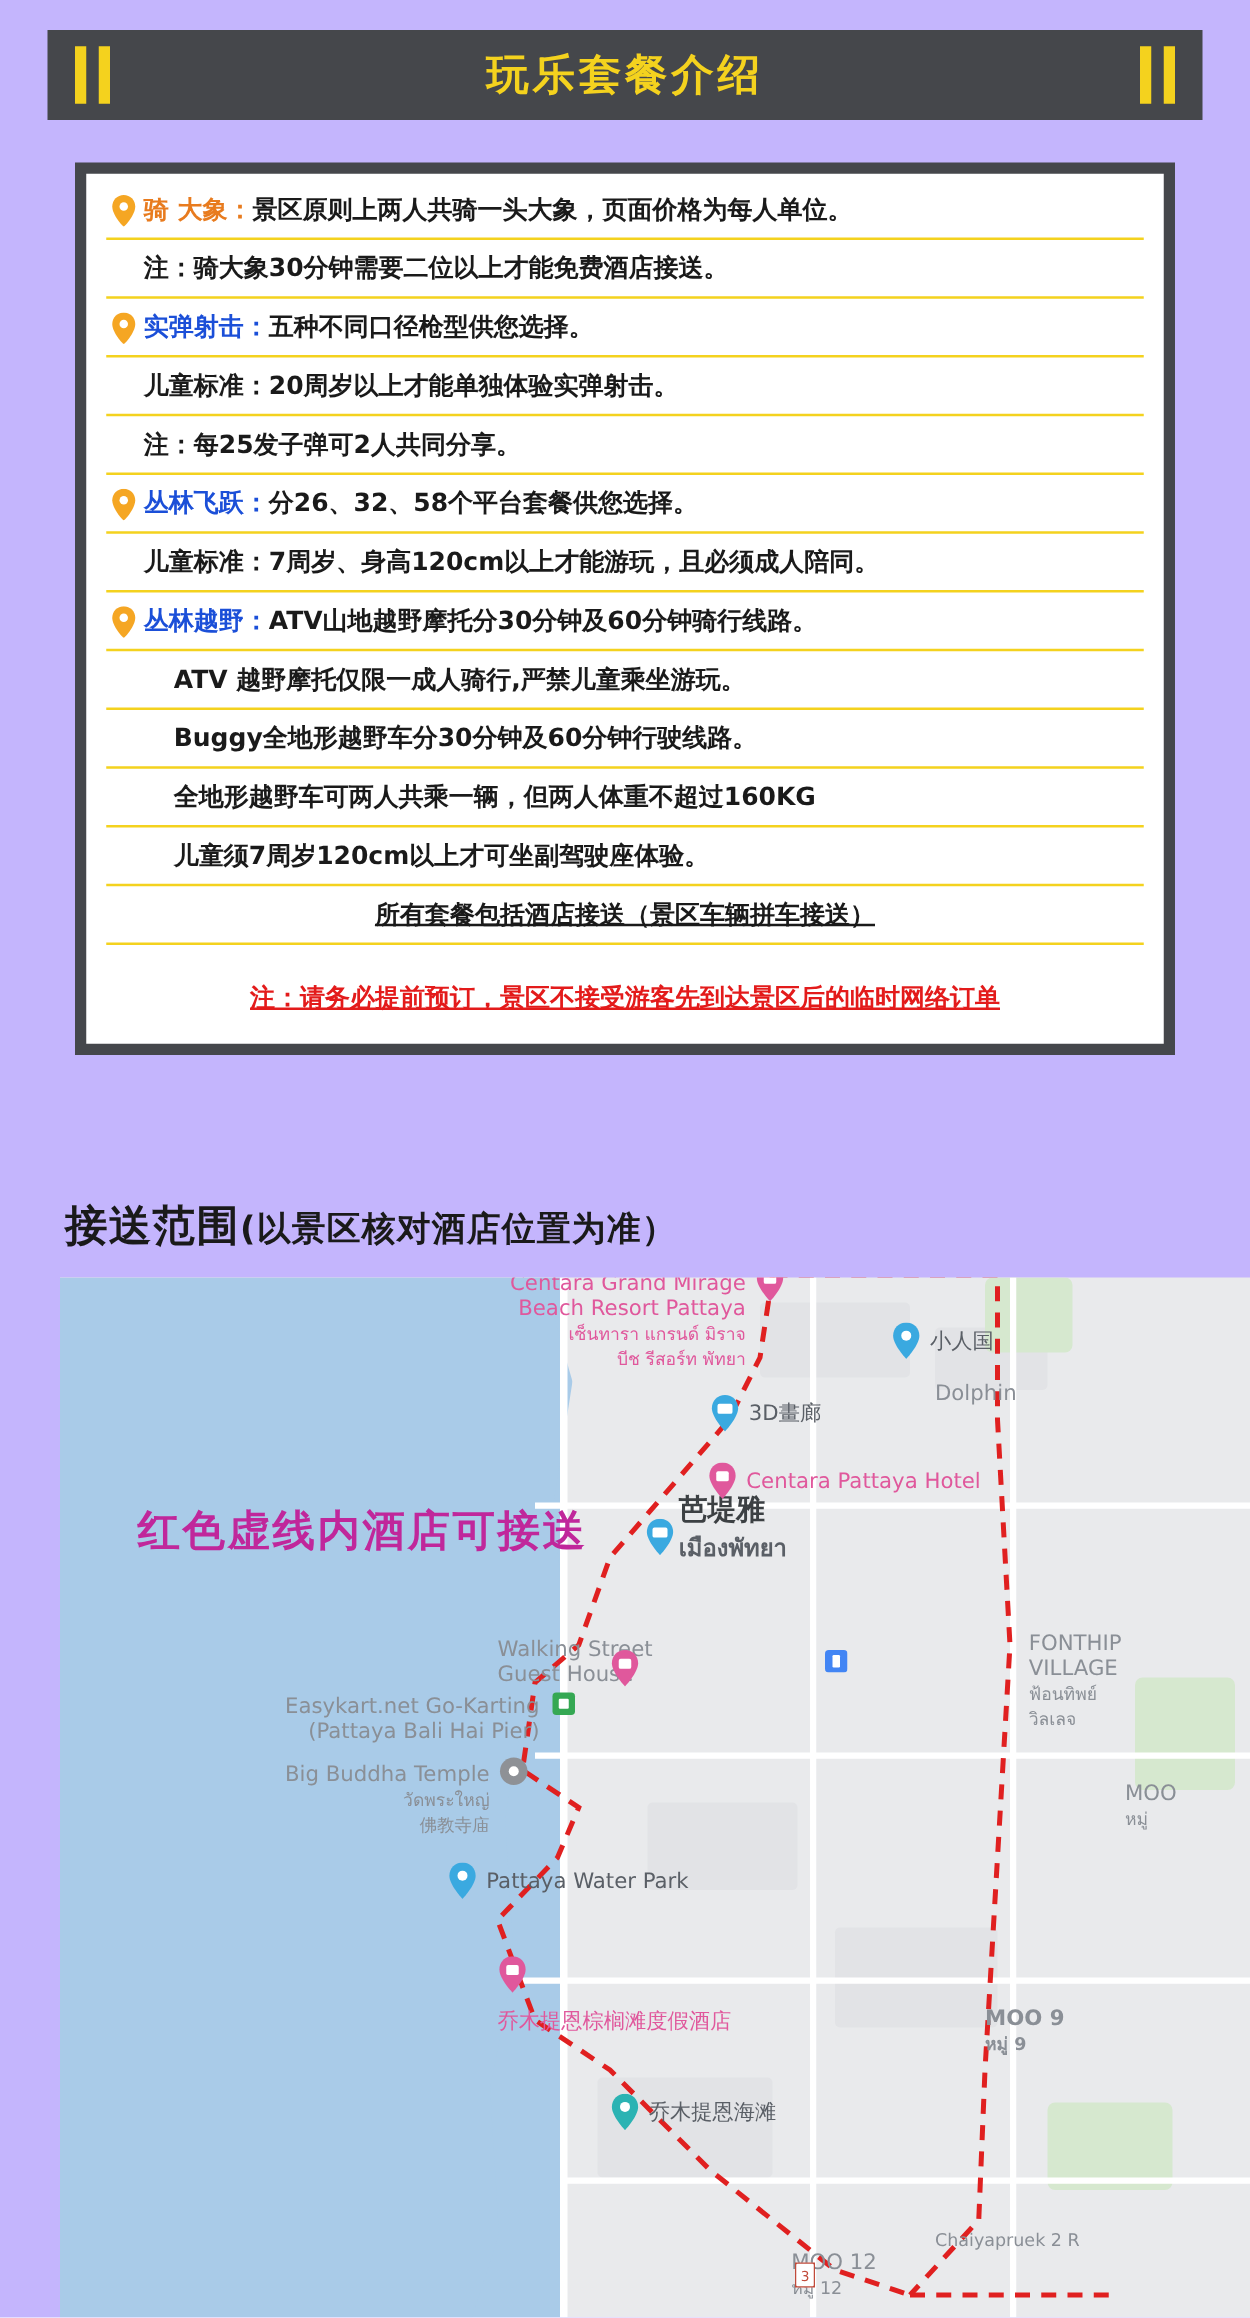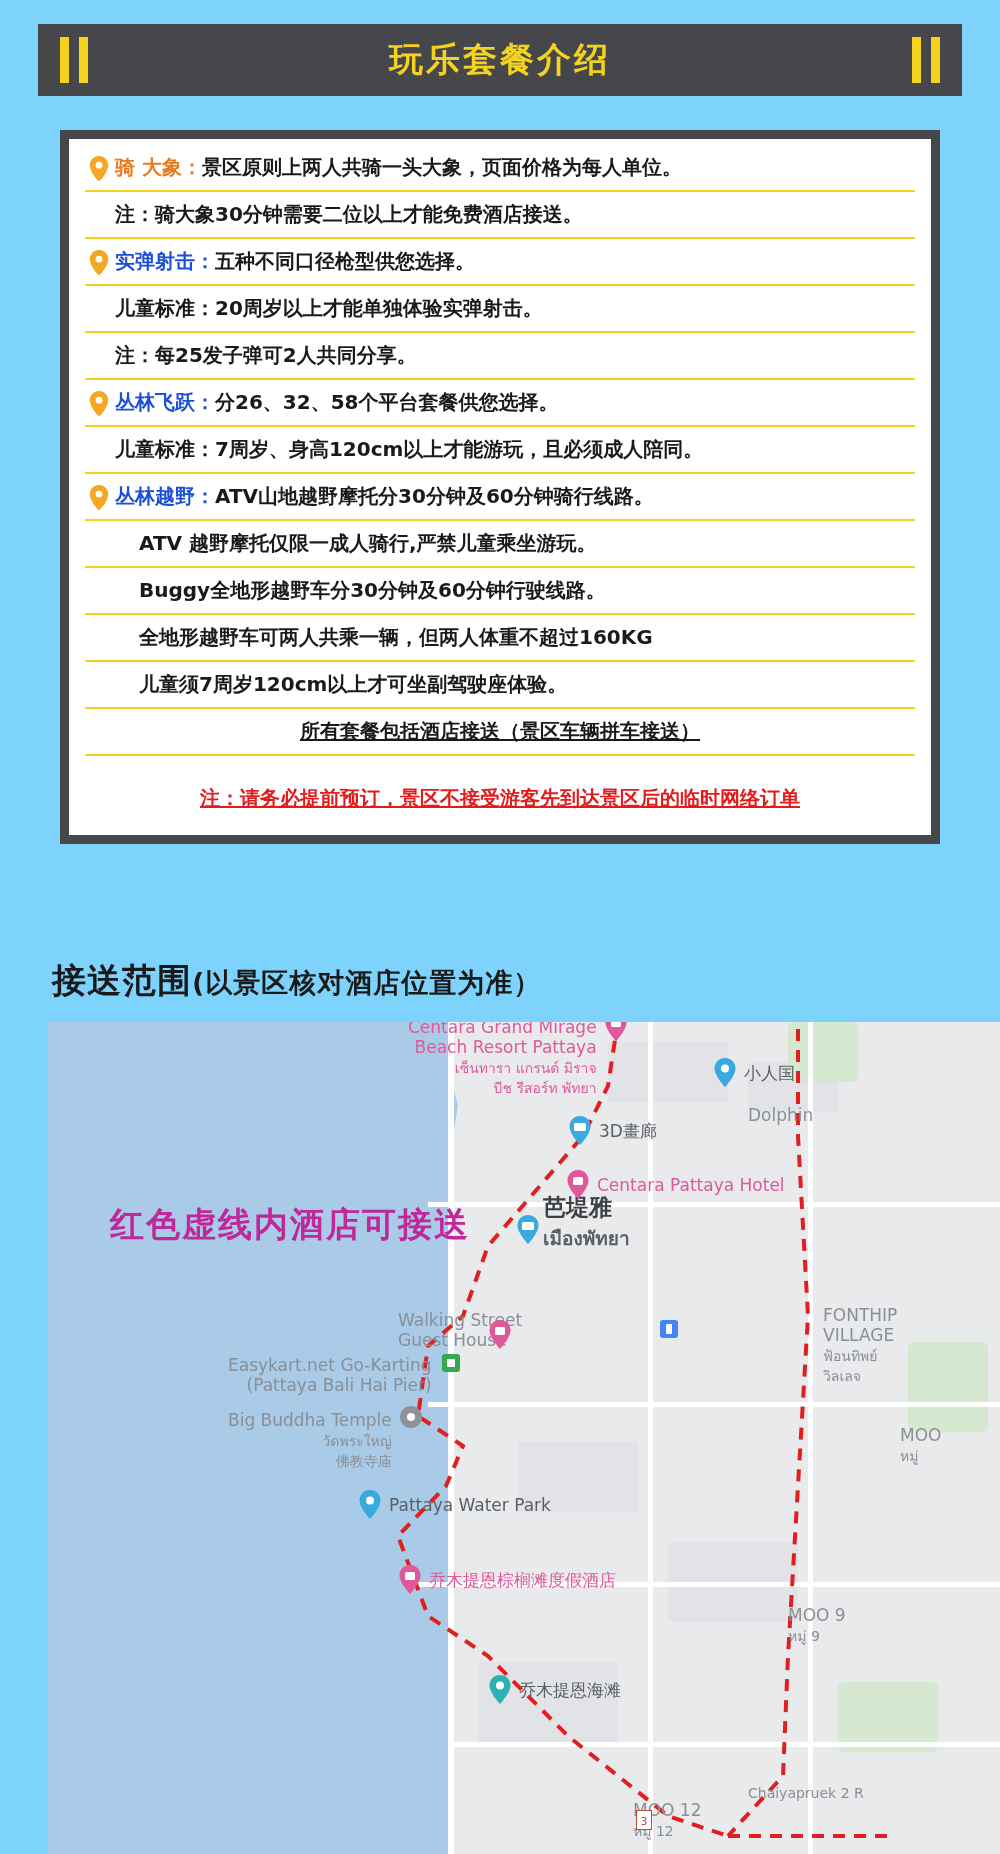--- a/index.html
+++ b/index.html
@@ -6,21 +6,21 @@
   html, body {
     margin: 0; padding: 0;
     background: #ffffff;
     font-family: "DejaVu Sans", "Liberation Sans", sans-serif;
   }
   #page {
     position: relative;
     width: 1000px;
     height: 1854px;
     margin: 0 auto;
-    background: #7dd3fc;
+    background: #c4b5fd;
     overflow: hidden;
   }
 
   
   .banner {
     position: absolute;
     left: 38px; top: 24px;
     width: 924px; height: 72px;
     background: #45474b;
     display: flex;
@@ -418,21 +418,21 @@
     <div class="mk" style="left:310px;top:470px;">
       <span class="glyph">
         <svg width="24" height="30" viewBox="0 0 24 30">
             <path d="M12 0C6 0 1.5 4.6 1.5 10.5 1.5 18 12 29 12 29S22.5 18 22.5 10.5C22.5 4.6 18 0 12 0z" fill="#3aa9e0"></path>
             <circle cx="12" cy="10.5" r="4" fill="#fff"></circle>
           </svg>
       </span>
       <span class="label label-dark">Pattaya Water Park</span>
     </div>
 
-    <div class="mk" style="left:350px;top:545px;">
+    <div class="mk" style="left:350px;top:545px;flex-direction:column;">
       <span class="glyph">
         <svg width="24" height="30" viewBox="0 0 24 30">
             <path d="M12 0C6 0 1.5 4.6 1.5 10.5 1.5 18 12 29 12 29S22.5 18 22.5 10.5C22.5 4.6 18 0 12 0z" fill="#e0589c"></path>
             <rect x="7" y="7" width="10" height="8" rx="1.5" fill="#fff"></rect>
           </svg>
       </span>
       <span class="label label-pink">乔木提恩棕榈滩度假酒店</span>
     </div>
 
     <div class="mk" style="left:440px;top:655px;">
@@ -454,21 +454,21 @@
       </span>
     </div>
 
     <div class="mk" style="left:840px;top:400px;margin-left:12px;">
       <span class="label label-gray">
         <span>MOO</span><br>
         <span class="th">หมู่</span>
       </span>
     </div>
 
-    <div class="mk" style="left:740px;top:580px;">
+    <div class="mk" style="left:740px;top:580px;font-weight:bold;">
       <span class="label label-gray">
         <span>MOO 9</span><br>
         <span class="th">หมู่ 9</span>
       </span>
     </div>
 
     <div class="mk" style="left:585px;top:775px;">
       <span class="label label-gray">
         <span>MOO 12</span><br>
         <span class="th">หมู่ 12</span>

